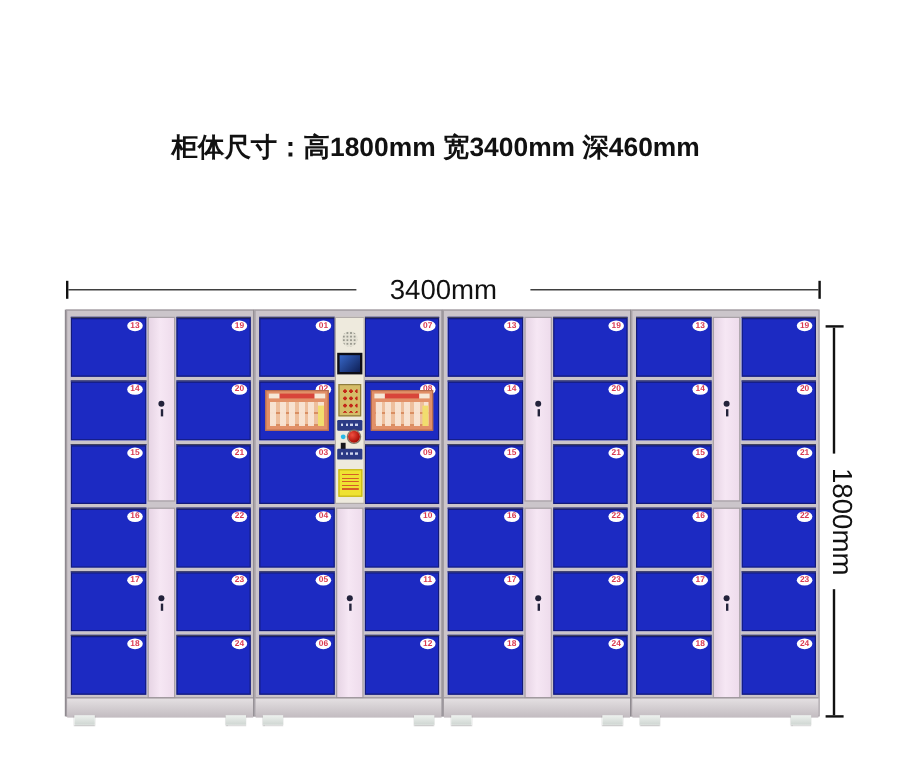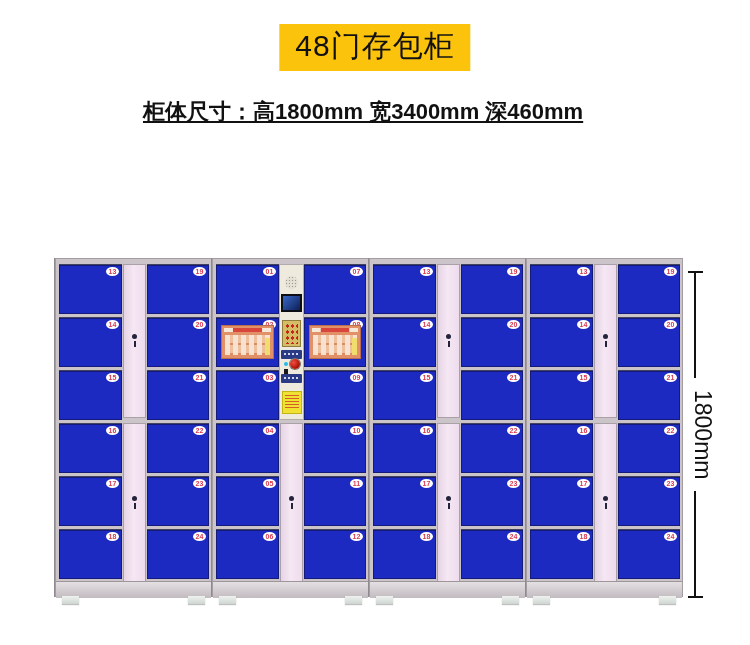--- a/index.html
+++ b/index.html
@@ -4,21 +4,21 @@
 <style>
   :root{
     --banner-bg:#fcc30d; --door-blue:#1c2ac2; --panel-pink:#f6e7f4;
     --control-cream:#eeeadd; --badge-red:#d93a52; --dim-color:#111;
   }
   html,body{margin:0;padding:0;}
   .page{position:relative;width:750px;height:645px;background:#fff;overflow:hidden;
         font-family:"Liberation Sans","DejaVu Sans",sans-serif;color:#111;}
   .banner{position:absolute;top:24px;left:50%;transform:translateX(-50%);
           background:var(--banner-bg);padding:2px 16px 4px;font-size:30px;letter-spacing:1px;}
-  .specs{position:absolute;top:92px;left:143px;text-decoration:underline;}
+  .specs{position:absolute;top:103px;left:143px;}
   .spec-line{font-size:22px;font-weight:bold;line-height:39px;white-space:nowrap;}
   
   .hdim{position:absolute;left:55px;top:228px;width:629px;height:27px;display:flex;align-items:center;}
   .tick-v{width:2px;height:15px;background:var(--dim-color);}
   .hline{flex:1;height:1.5px;background:var(--dim-color);}
   .dim-text{font-size:23px;padding:0 28px;white-space:nowrap;}
   .vdim{position:absolute;left:679px;top:271px;width:32px;height:327px;display:flex;
         flex-direction:column;align-items:center;}
   .tick-h{height:2px;width:15px;background:var(--dim-color);}
   .vline{width:1.5px;flex:1;background:var(--dim-color);}
@@ -82,30 +82,34 @@
         background:linear-gradient(#e4e0e2,#c2bbc0);border-top:1px solid #9d979c;}
   .foot{position:absolute;top:337px;width:17px;height:8px;
         background:linear-gradient(#eef2ef,#cfd6d2);box-shadow:0 1px 1px rgba(0,0,0,.25);}
   .foot-l{left:6px;} .foot-r{right:6px;}
 </style>
 </head>
 <body>
 
 <div class="page">
 
-  <div class="banner">
-    <span>48门存包柜</span>
-  </div>
 
   <div class="specs">
     <div class="spec-line">
       <span>柜体尺寸：</span><span>高1800mm 宽3400mm 深460mm</span>
     </div>
   </div>
 
+  <div class="hdim">
+    <span class="tick-v"></span>
+    <span class="hline"></span>
+    <span class="dim-text">3400mm</span>
+    <span class="hline"></span>
+    <span class="tick-v"></span>
+  </div>
 
   <div id="cabinet">
       <div class="unit" style="left: 0px;">
         <div class="doorcol col-left">
           <div class="door" style="top: 0px;">
             <div class="badge">13</div>
           </div>
           <div class="door" style="top: 53px;">
             <div class="badge">14</div>
           </div>

